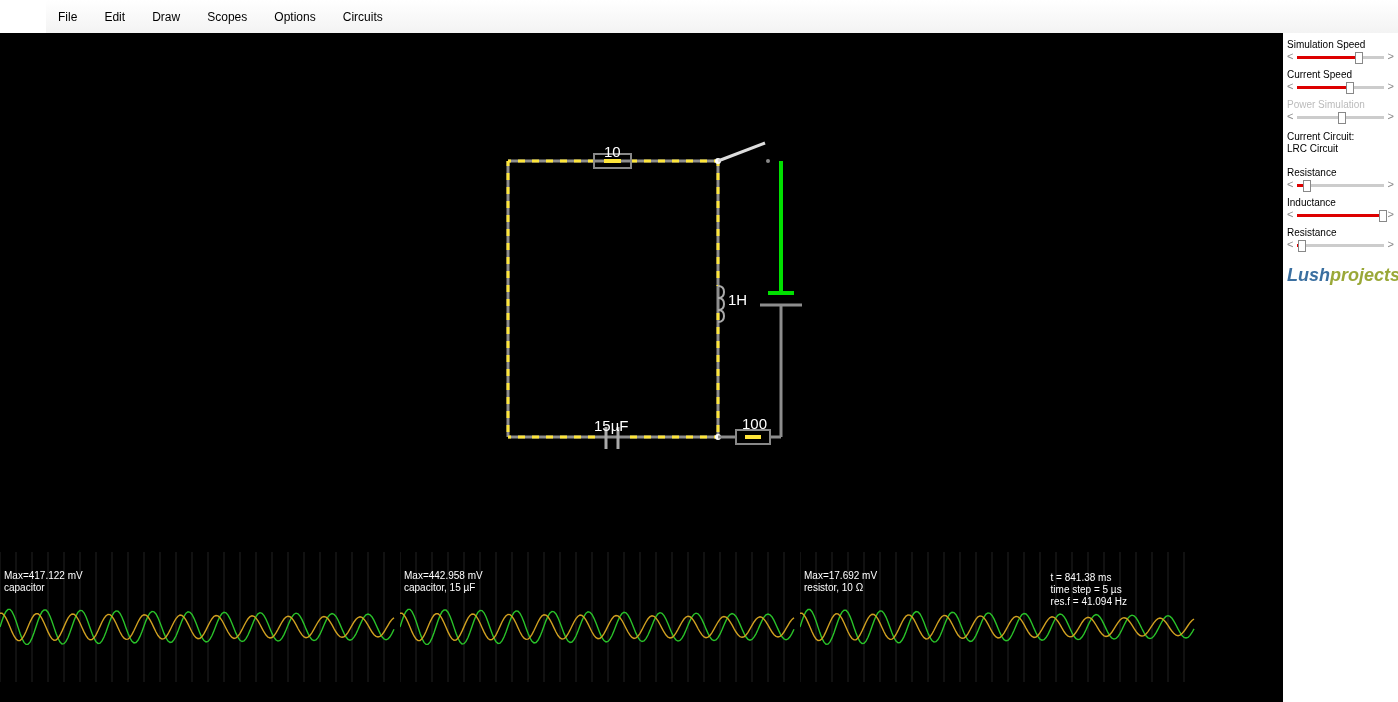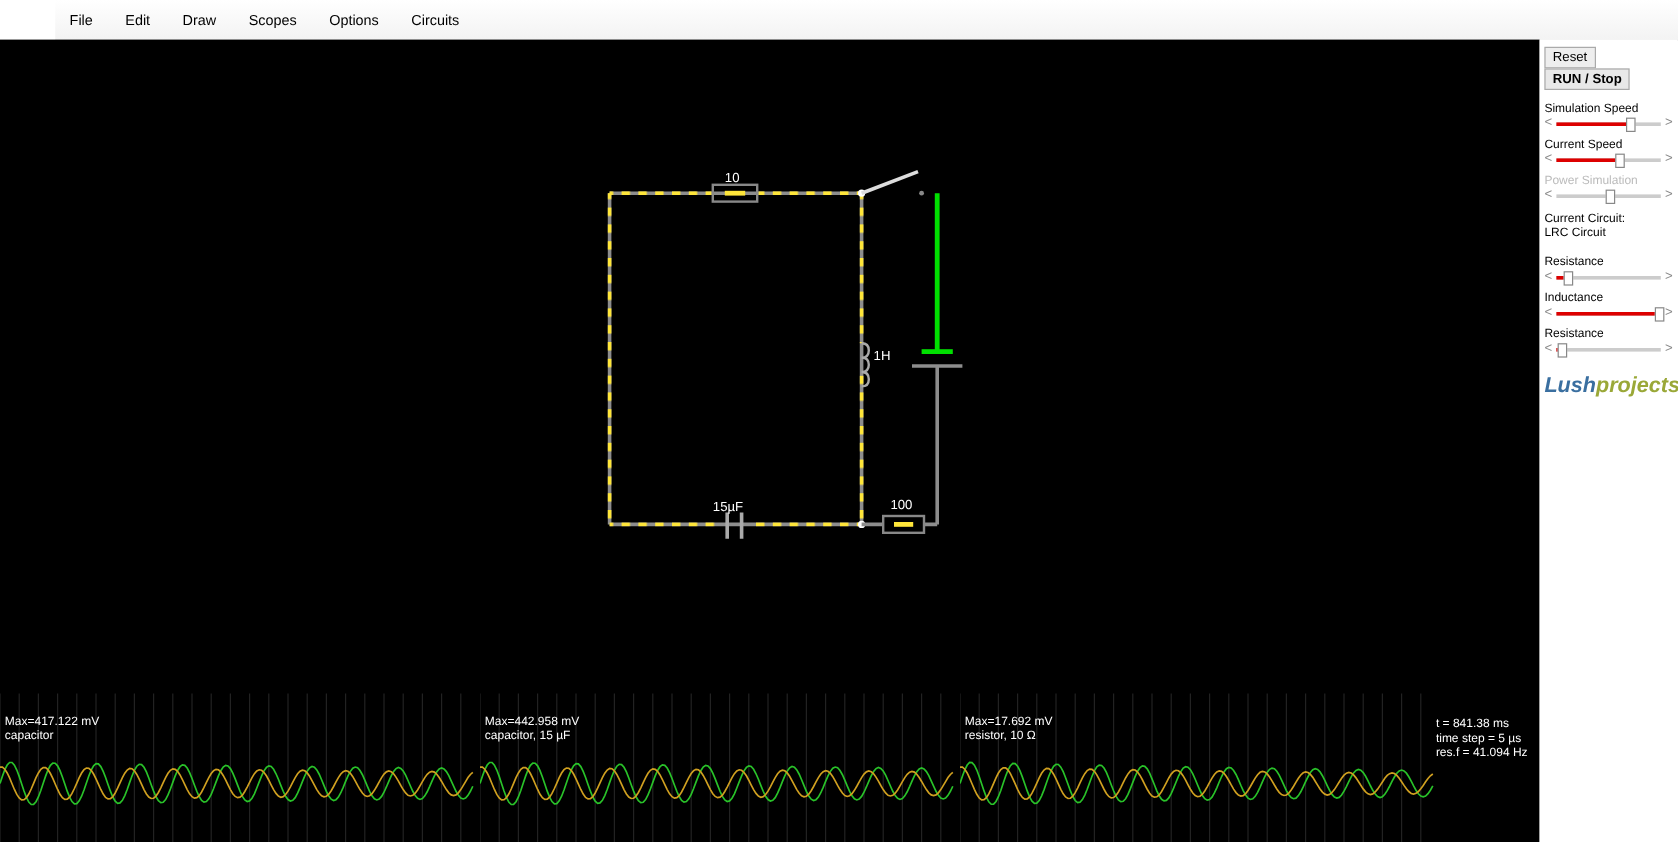--- a/index.html
+++ b/index.html
@@ -3,23 +3,23 @@
 <meta charset="utf-8">
 <style>
   html,body{margin:0;padding:0;width:1398px;height:702px;font-family:Arial,Helvetica,sans-serif;font-size:11px;background:#fff;overflow:hidden;}
   
   #menubar{position:absolute;left:0;top:0;width:100%;height:33px;background:linear-gradient(#fff,#f3f3f3);border-bottom:1px solid #ddd;margin-left:46px;}
   #menubar .item{display:inline-block;padding:10px 12px 0 12px;font-size:12px;color:#000;cursor:default;}
   
   #canvas{position:absolute;left:0;top:33px;width:1283px;height:669px;background:#000;}
   
   #circuit{position:absolute;left:0;top:0;width:1283px;height:525px;}
-  .lbl{position:absolute;color:#fff;font-size:11px;white-space:nowrap;}
-  
-  #scopes{position:absolute;left:0;top:525px;width:1283px;height:144px;}
+  .lbl{position:absolute;color:#fff;font-size:15px;white-space:nowrap;}
+  
+  #scopes{position:absolute;left:0;top:499px;width:1137px;height:144px;}
   .scope{position:absolute;top:0;height:160px;}
   .scope svg{position:absolute;left:0;top:0;}
   .scope-lbl{position:absolute;color:#fff;font-size:10px;line-height:12px;white-space:nowrap;}
   #siminfo{position:absolute;right:10px;top:40px;color:#fff;font-size:10px;line-height:12px;text-align:left;}
   
   #panel{position:absolute;right:0;top:33px;width:115px;height:669px;background:#fff;}
   #buttons{padding:6px 4px 4px 4px;}
   #buttons button{font-size:11px;padding:2px 6px;margin-right:2px;border:1px solid #aaa;background:#eee;cursor:pointer;}
   #buttons button.run{background:#e8e8e8;}
   .ctl{margin:6px 4px 0 4px;}
@@ -224,24 +224,20 @@
 
     <div id="siminfo">
       <div>t = 841.38 ms</div>
       <div>time step = 5 µs</div>
       <div>res.f = 41.094 Hz</div>
     </div>
   </div>
 </div>
 
 <div id="panel">
-  <div id="buttons">
-    <button>Reset</button>
-    <button class="run"><b>RUN / Stop</b></button>
-  </div>
 
   <div id="sliders">
       <div class="ctl ">
        <div class="cap">Simulation Speed</div>
        <div class="slider">
          <span class="lt">&lt;</span>
          <div class="track"></div>
          <div class="fill" style="width:60.9px"></div>
          <div class="thumb" style="left:67.9px"></div>
          <span class="gt">&gt;</span>

